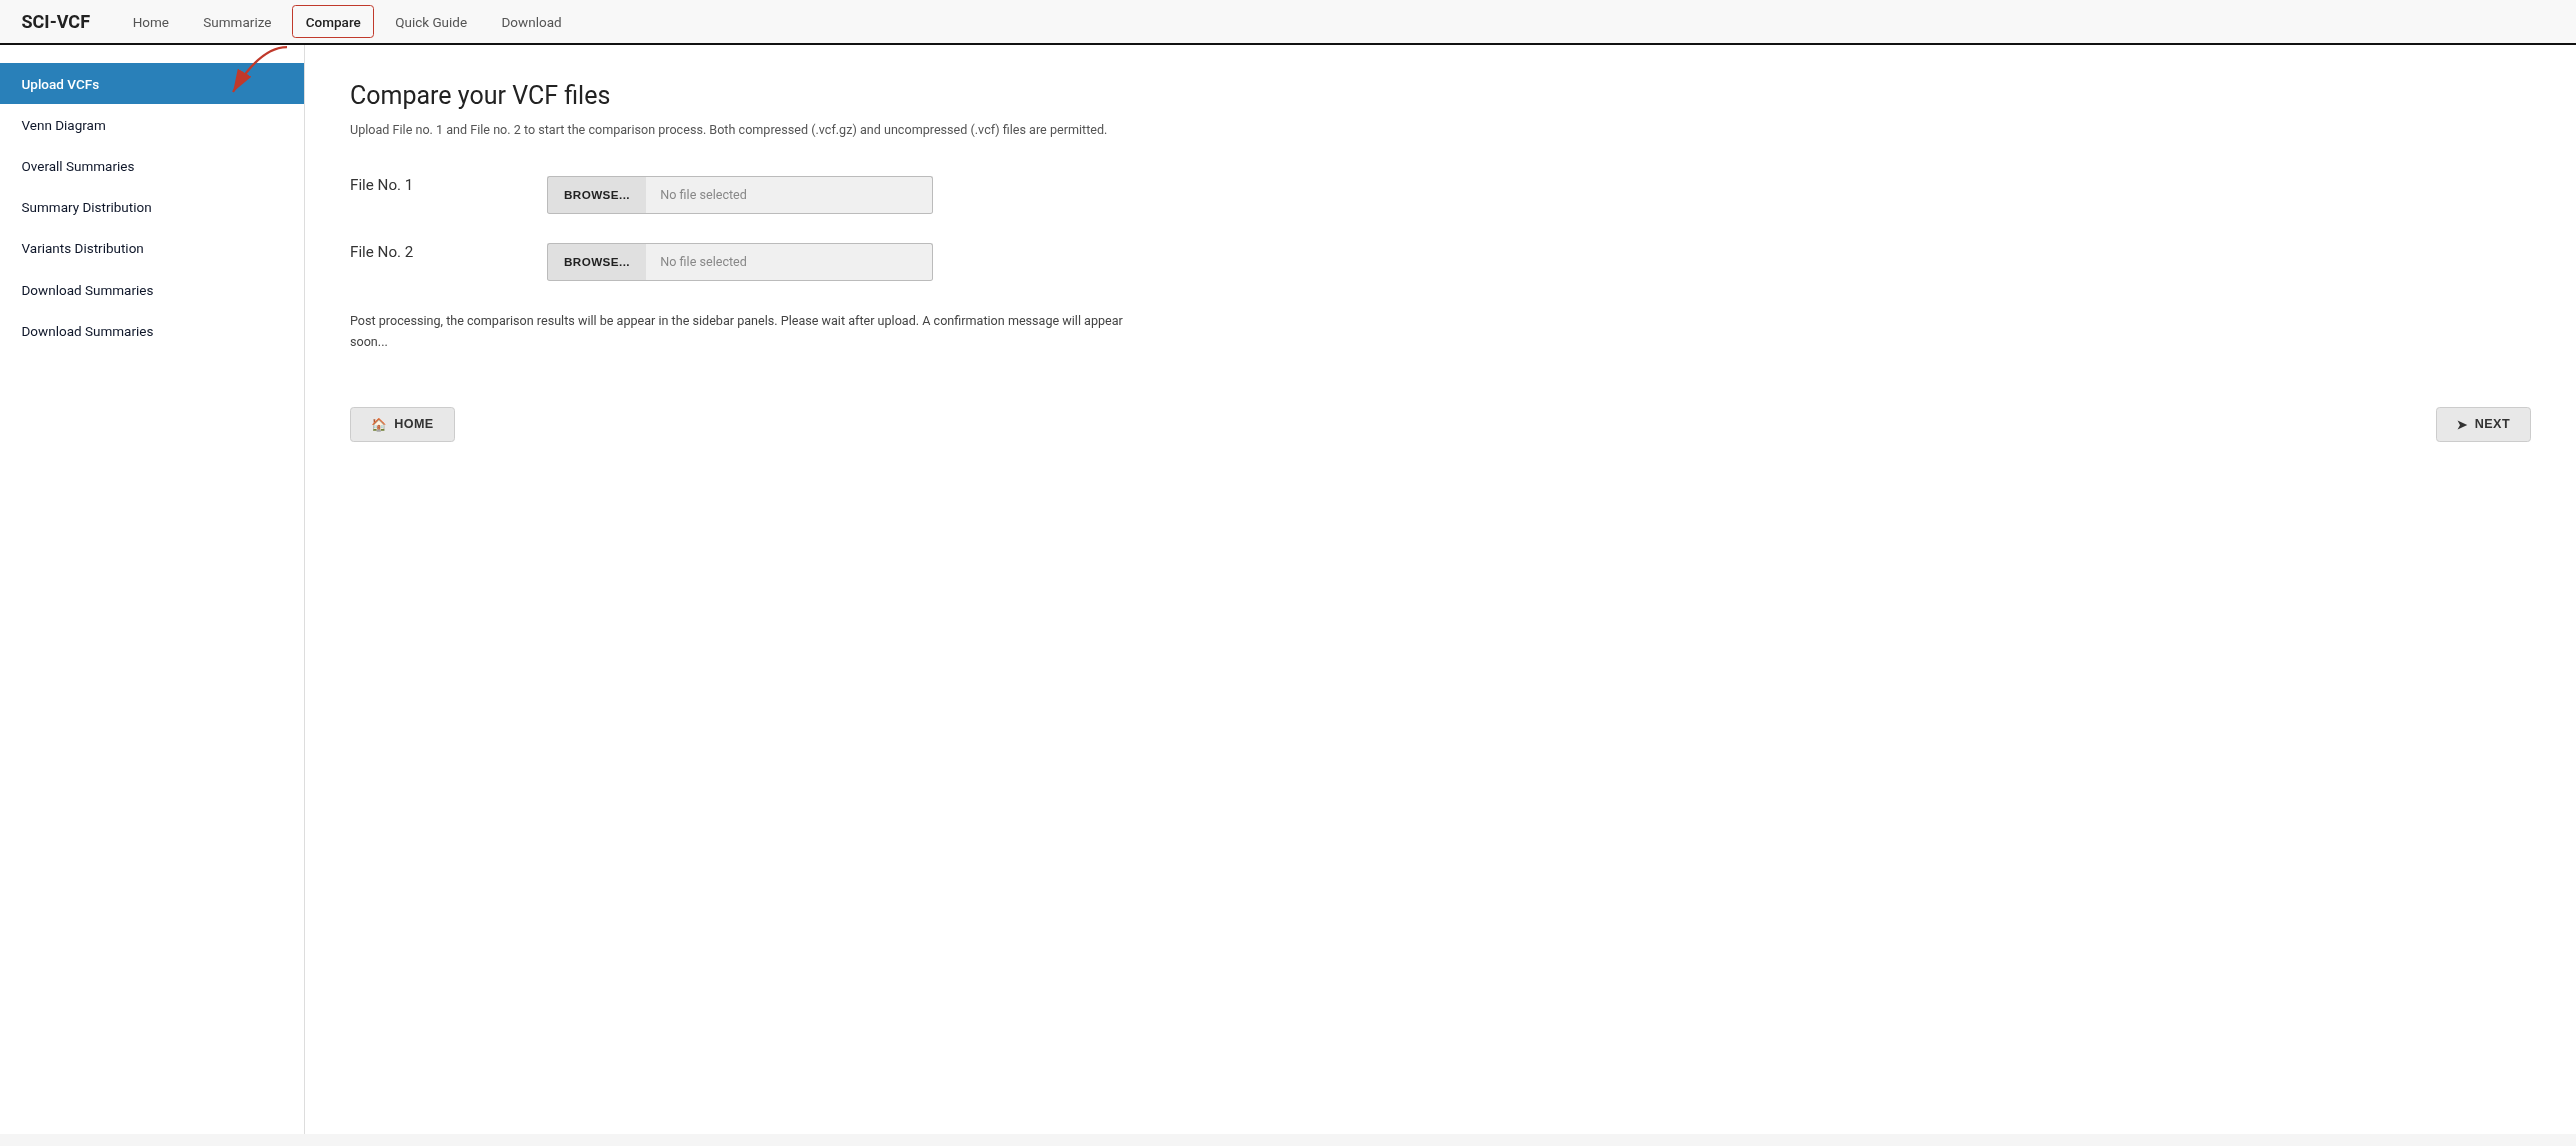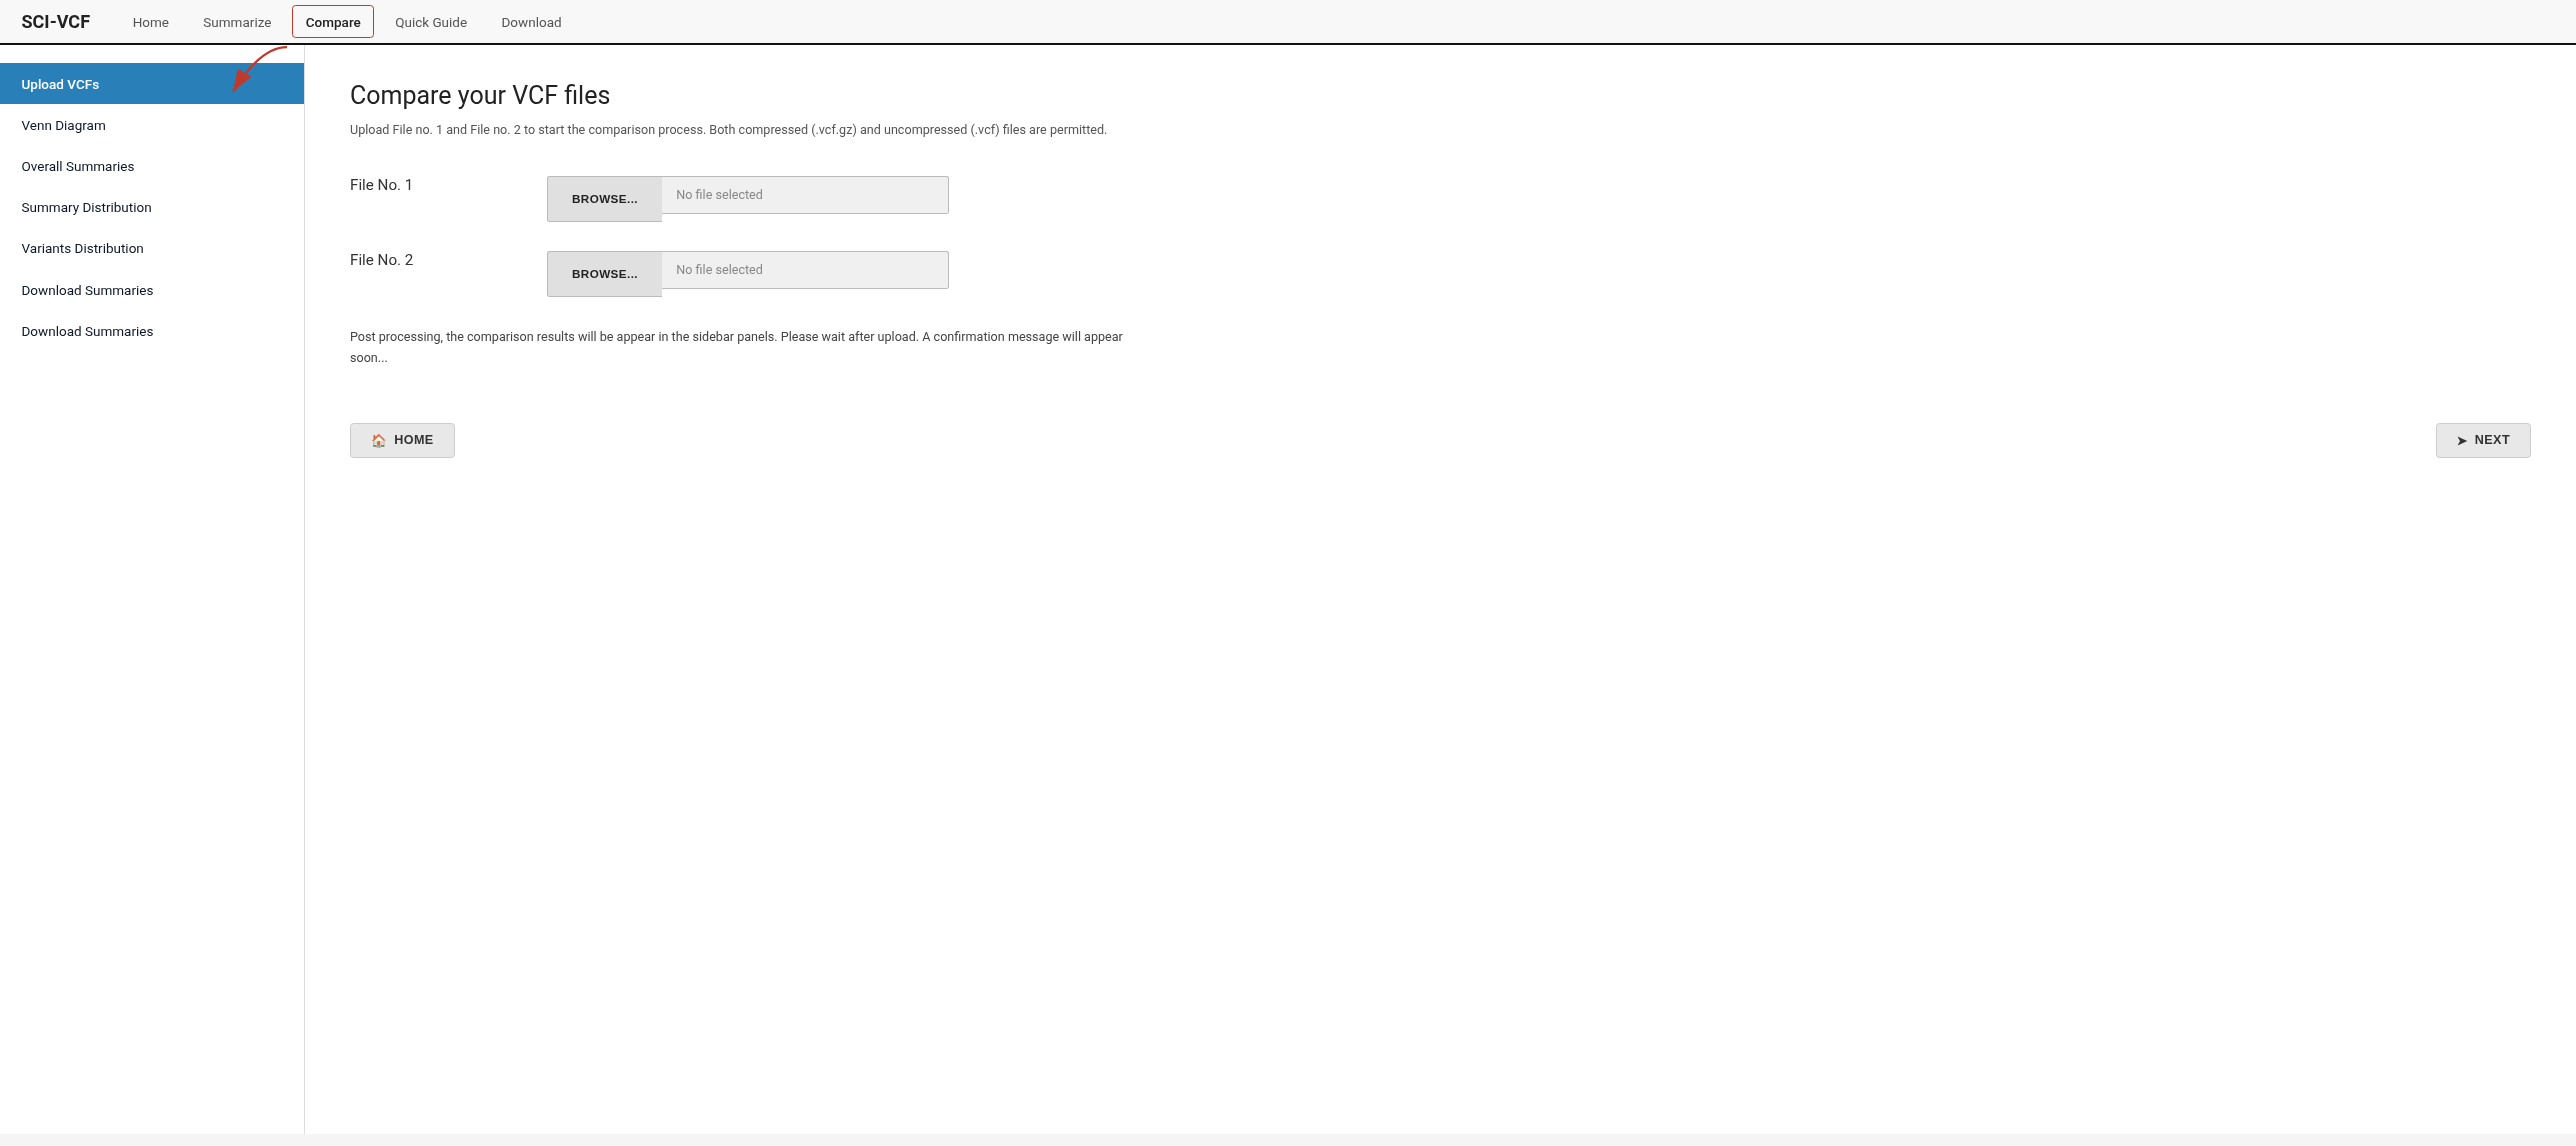--- a/index.html
+++ b/index.html
@@ -108,28 +108,28 @@
     .file-label {
       font-size: 15.2px;
       color: #333;
       width: 197px;
       min-width: 197px;
     }
     .browse-btn {
       background: #e0e0e0;
       border: 0.9px solid #bbb;
       border-right: none;
-      padding: 9px 24px;
+      padding: 9px 16px;
       font-size: 11.7px;
       font-weight: 700;
       color: #222;
       cursor: pointer;
       letter-spacing: 0.4px;
       border-radius: 2.7px 0 0 2.7px;
-      height: 46px;
+      height: 38px;
     }
     .file-name-display {
       background: #f0f0f0;
       border: 0.9px solid #bbb;
       border-left: none;
       padding: 9px 14.4px;
       font-size: 12.6px;
       color: #888;
       width: 287px;
       height: 38px;

